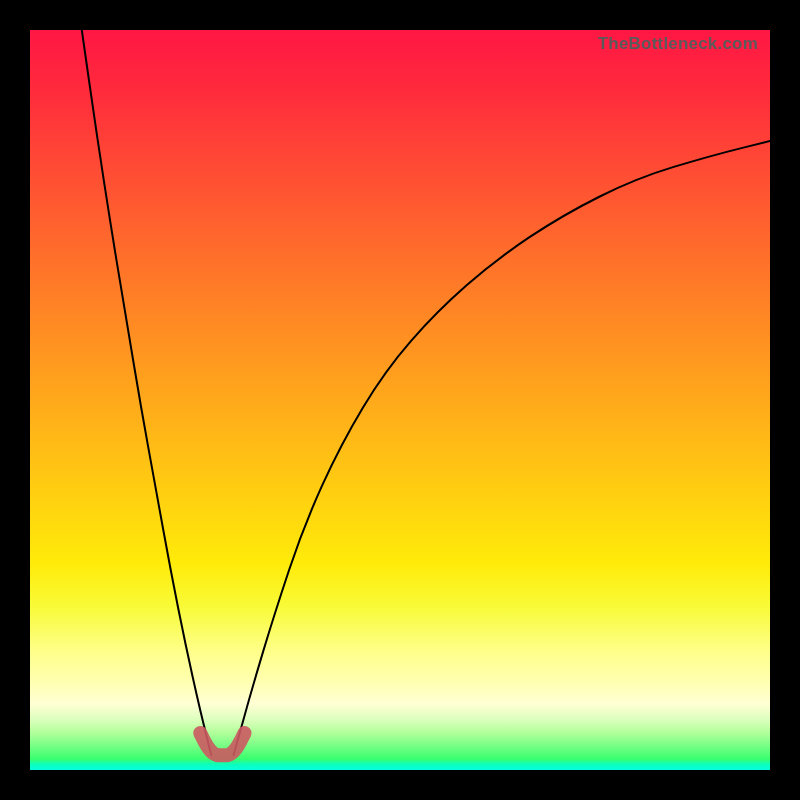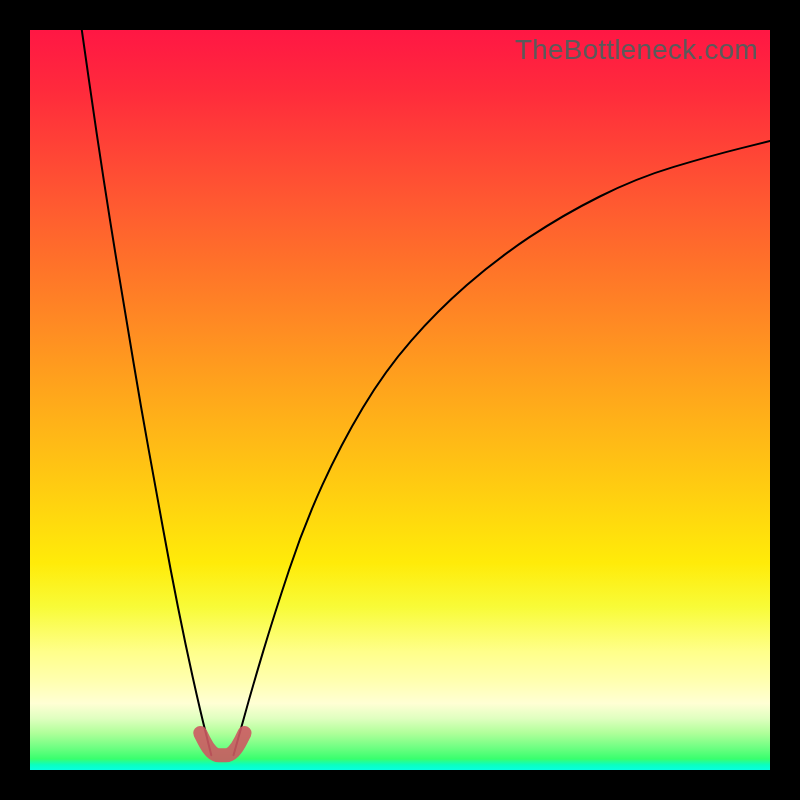--- a/index.html
+++ b/index.html
@@ -37,22 +37,22 @@
       #39ff6e 98.5%,
       #0affc0 99.3%,
       #08ffe0 100%
     );
   }
   .watermark {
     position: absolute;
     top: 4px;
     right: 12px;
     font-family: Arial, Helvetica, sans-serif;
-    font-size: 28px;
-    font-weight: 400;
+    font-size: 17px;
+    font-weight: 700;
     color: #5a5a5a;
     letter-spacing: 0.2px;
   }
   svg.curves {
     position: absolute;
     inset: 0;
     width: 100%;
     height: 100%;
   }
   .black-curve {

